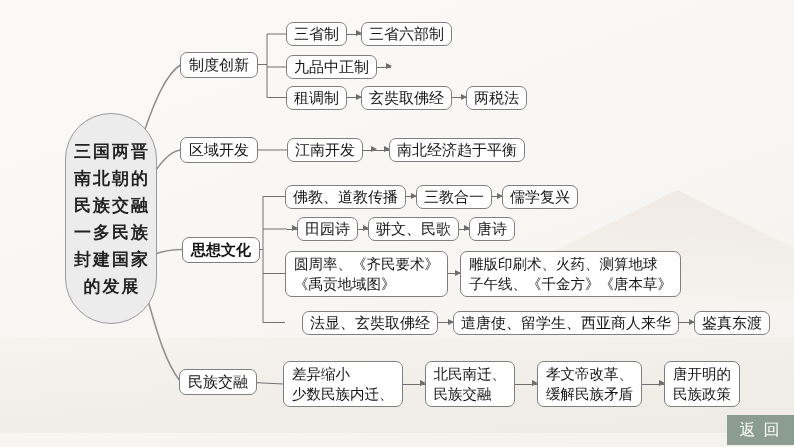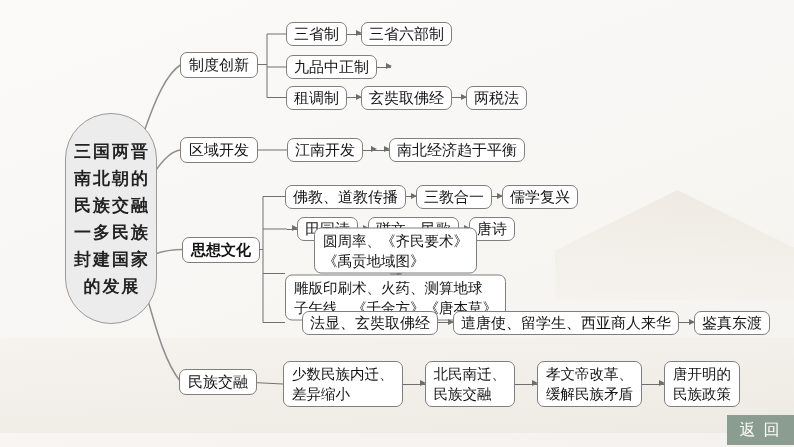--- a/index.html
+++ b/index.html
@@ -125,43 +125,43 @@
         <div class="node">儒学复兴</div>
       </div>
       <div class="row" style="left: 287px; top: 229px;">
         <div class="arrow" style="width: 10px;"></div>
         <div class="node">田园诗</div>
         <div class="arrow" style="width: 10px;"></div>
         <div class="node">骈文、民歌</div>
         <div class="arrow" style="width: 10px;"></div>
         <div class="node">唐诗</div>
       </div>
-      <div class="row" style="left: 285px; top: 273.5px; flex-direction: column;">
+      <div class="row" style="left: 285px; top: 273.5px;">
         <div class="node ml">
           <div>圆周率、《齐民要术》</div>
           <div>《禹贡地域图》</div>
         </div>
         <div class="arrow" style="width: 12px;"></div>
         <div class="node ml">
           <div>雕版印刷术、火药、测算地球</div>
           <div>子午线、《千金方》《唐本草》</div>
         </div>
       </div>
       <div class="row" style="left: 302px; top: 322.5px;">
         <div class="node">法显、玄奘取佛经</div>
         <div class="arrow" style="width: 15px;"></div>
         <div class="node">遣唐使、留学生、西亚商人来华</div>
         <div class="arrow" style="width: 15px;"></div>
         <div class="node">鉴真东渡</div>
       </div>
       <div class="node branch-label" style="left: 179px; top: 382px;">民族交融</div>
       <div class="row" style="left: 283px; top: 384px;">
         <div class="node ml">
+          <div>差异缩小</div>
           <div>少数民族内迁、</div>
-          <div>差异缩小</div>
         </div>
         <div class="arrow" style="width: 22px;"></div>
         <div class="node ml">
           <div>北民南迁、</div>
           <div>民族交融</div>
         </div>
         <div class="arrow" style="width: 22px;"></div>
         <div class="node ml">
           <div>孝文帝改革、</div>
           <div>缓解民族矛盾</div>

